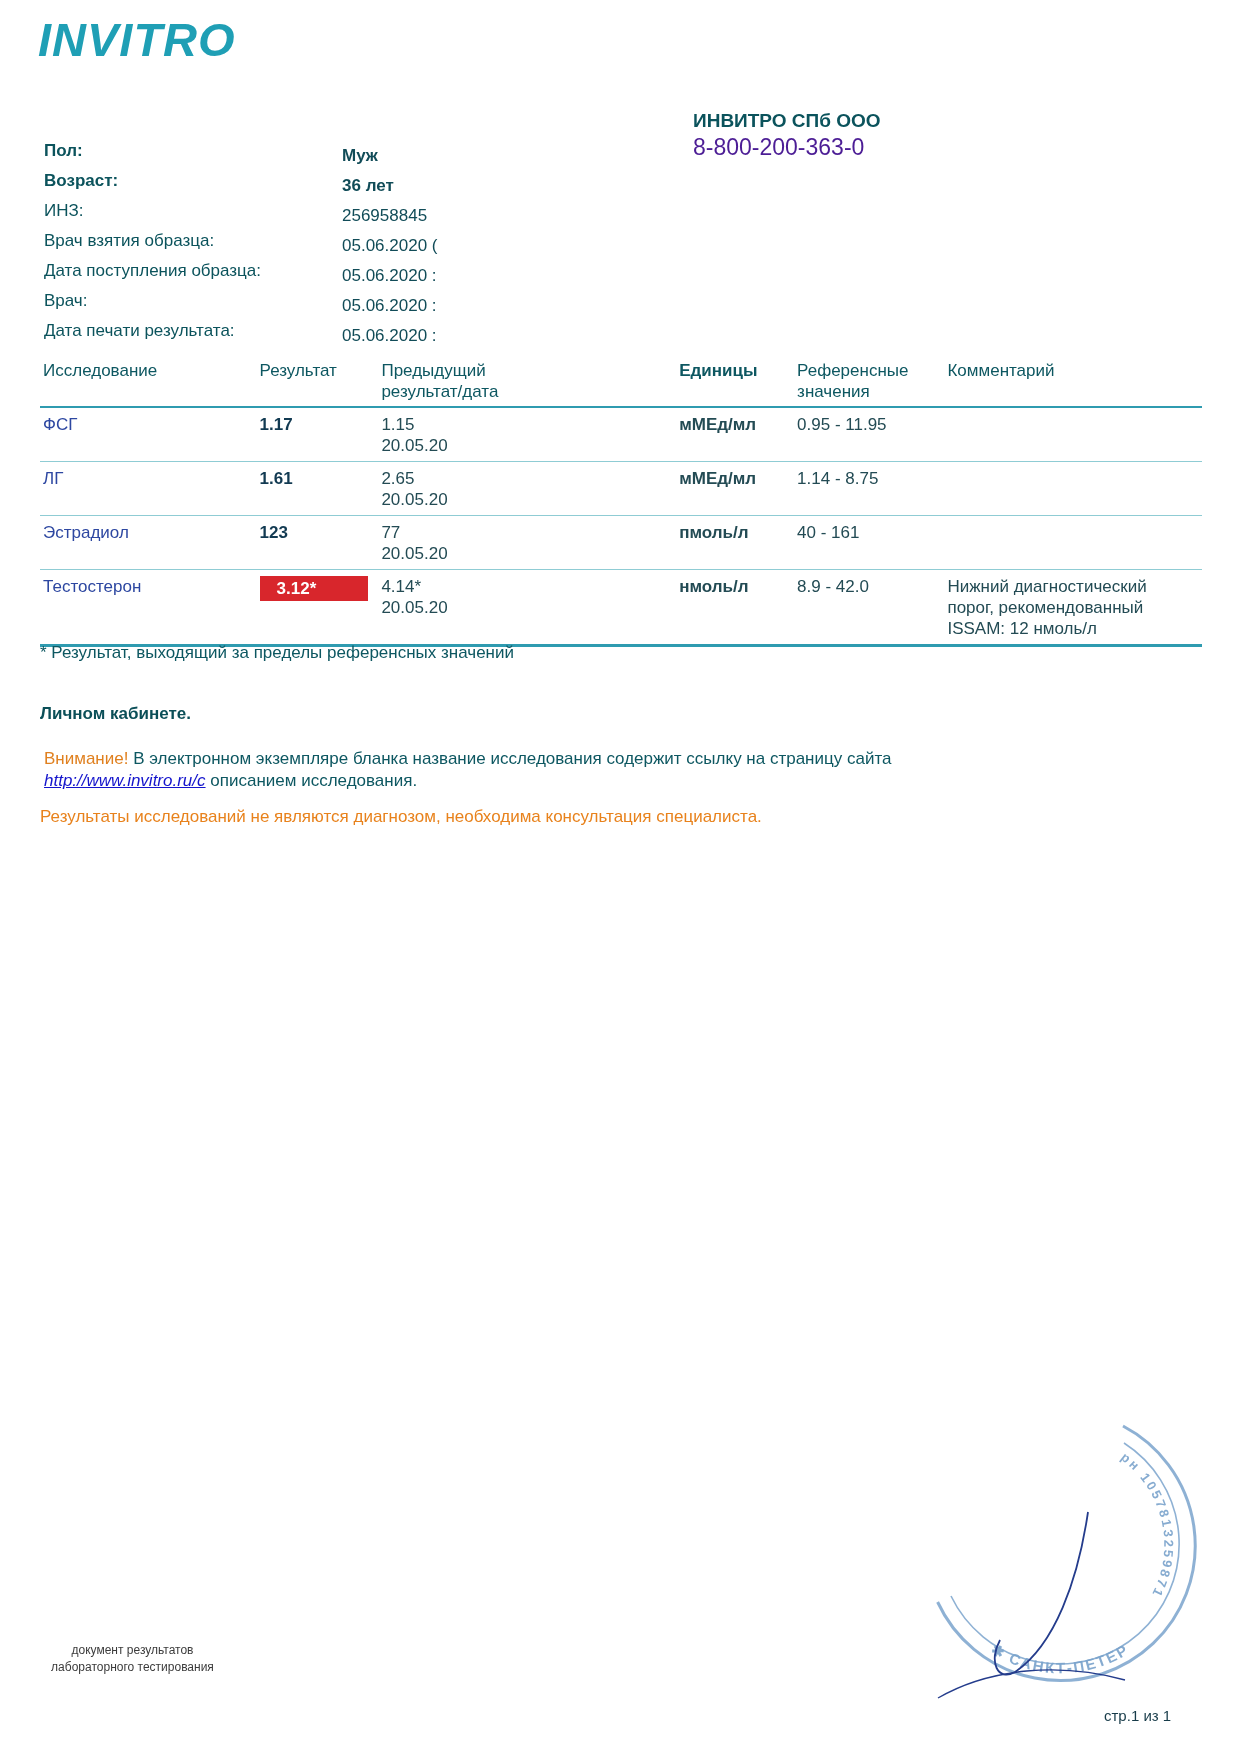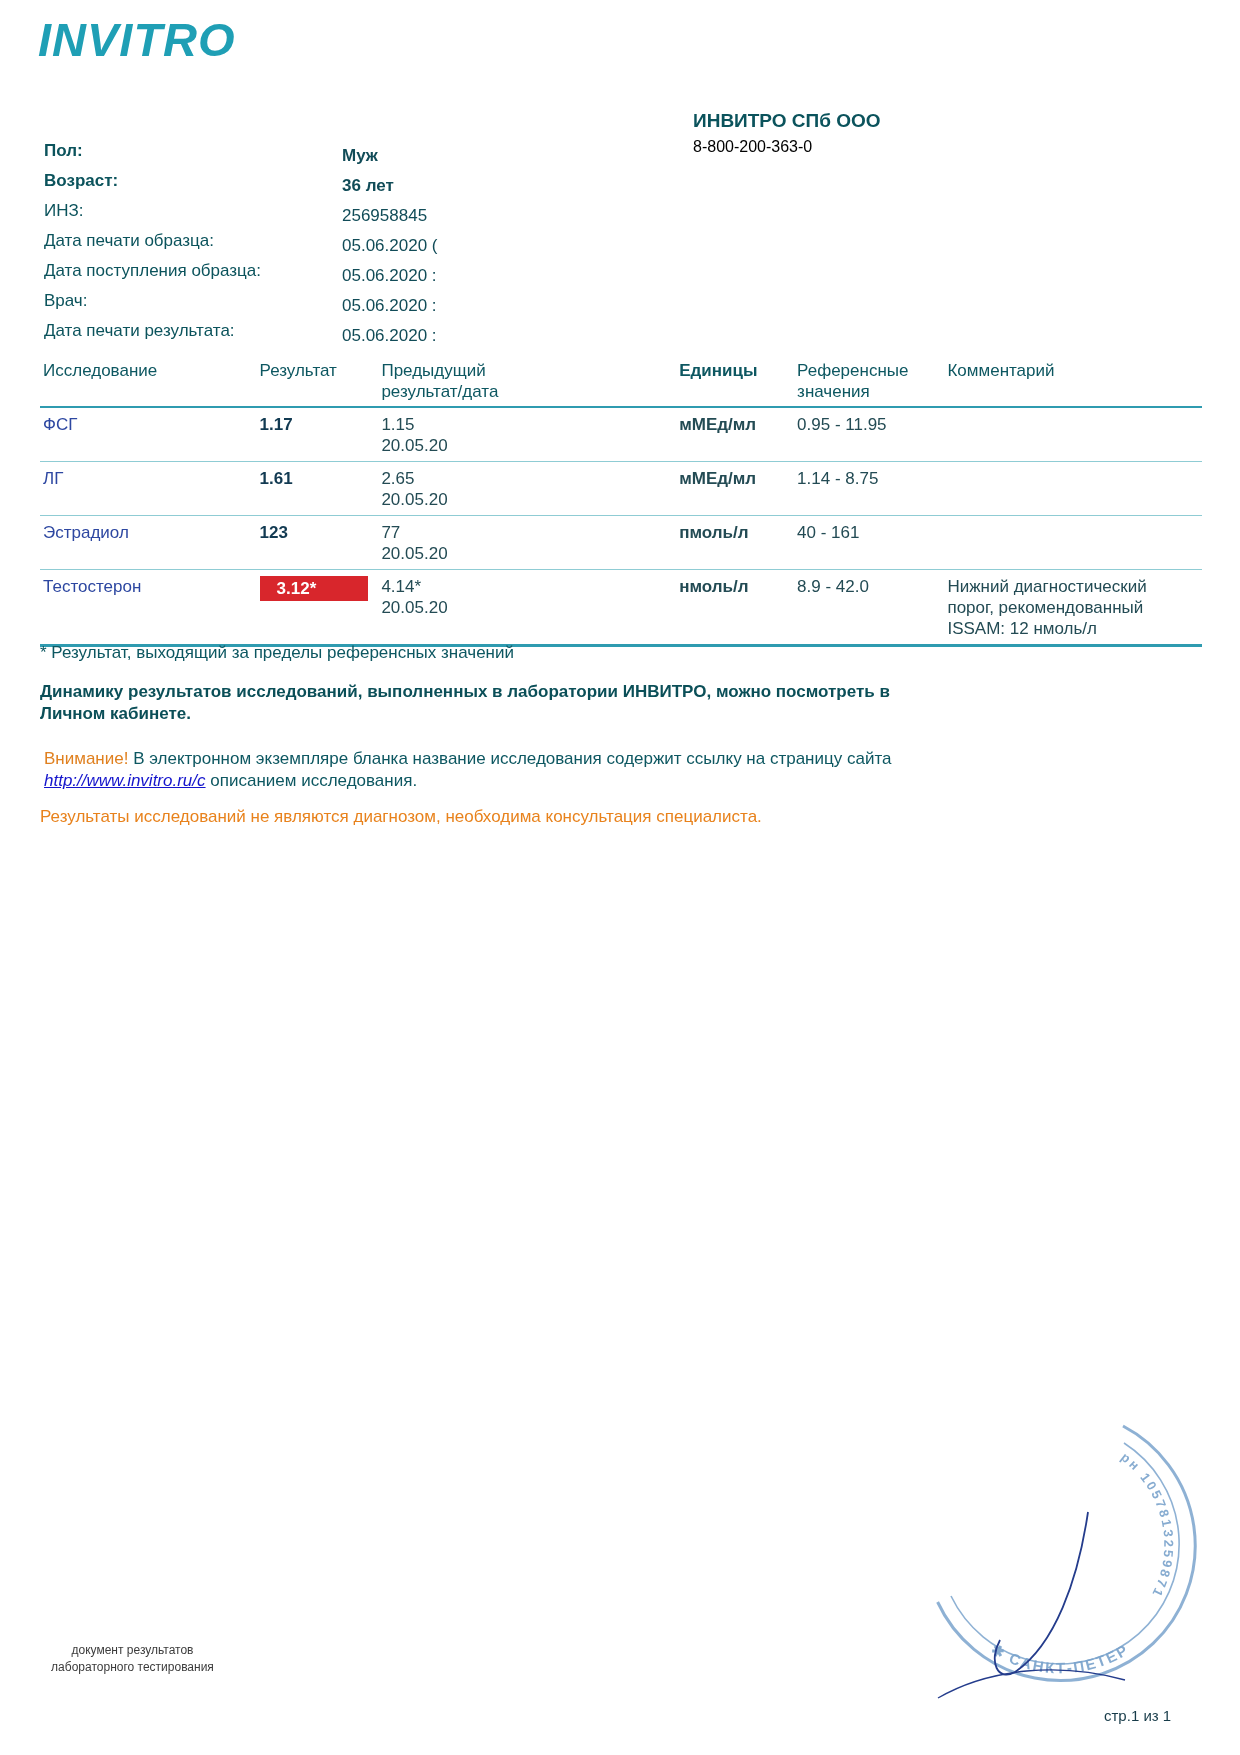--- a/index.html
+++ b/index.html
@@ -10,21 +10,21 @@
   }
   
   .logo{
     position:absolute; left:38px; top:12px;
     font-size:47px; font-weight:bold; font-style:italic;
     color:#1f9fb5; letter-spacing:1px;
   }
   
   .clinic{position:absolute; left:681px; top:108px; line-height:26px;margin-left:12px;}
   .clinic .name{font-size:19px; font-weight:bold; color:#0b535c;}
-  .clinic .phone{font-size:16px; color:#000000;}
+  .clinic .phone{font-size:23px; color:#4c1d95;}
   
   .pinfo{position:absolute; left:44px; top:136px; width:700px; font-size:17px;}
   .pinfo .row{position:relative; height:30px;}
   .pinfo .lbl{position:absolute; left:0; top:5px; color:#0b535c;}
   .pinfo .val{position:absolute; left:298px; top:10px; color:#114c58;}
   .pinfo .row.b .lbl, .pinfo .row.b .val{font-weight:bold;}
   
   .tbl{position:absolute; left:40px; top:360px; width:1162px; font-size:17px;}
   .trow{display:flex; align-items:flex-start;}
   .thead{border-bottom:2px solid #2f9bb0; padding-bottom:4px; color:#0d5761; line-height:21px;}
@@ -79,21 +79,21 @@
     </div>
     <div class="row b">
       <span class="lbl">Возраст:</span>
       <span class="val">36 лет</span>
     </div>
     <div class="row">
       <span class="lbl">ИНЗ:</span>
       <span class="val">256958845</span>
     </div>
     <div class="row">
-      <span class="lbl">Дата печати образца:</span>
+      <span class="lbl">Врач взятия образца:</span>
       <span class="val">05.06.2020 (</span>
     </div>
     <div class="row">
       <span class="lbl">Дата поступления образца:</span>
       <span class="val">05.06.2020 :</span>
     </div>
     <div class="row">
       <span class="lbl">Врач:</span>
       <span class="val">05.06.2020 :</span>
     </div>
@@ -163,21 +163,21 @@
         <div class="comm-line">Нижний диагностический</div>
         <div class="comm-line">порог, рекомендованный</div>
         <div class="comm-line">ISSAM: 12 нмоль/л</div>
       </div>
     </div>
   </div>
 
   <div class="footnote">* Результат, выходящий за пределы референсных значений</div>
 
   <div class="dynamics">
-    <span>Динамику результатов исследований, выполненных в лаборатории ИНВИТРО, можно посмотреть в</span><br>
+    <br>
     <span>Личном кабинете.</span>
   </div>
 
   <div class="attention">
     <span class="attn-prefix">Внимание!</span>
     <span>В электронном экземпляре бланка название исследования содержит ссылку на страницу сайта</span><br>
     <span class="attn-link">http://www.invitro.ru/с</span>
     <span>описанием исследования.</span>
   </div>
 

